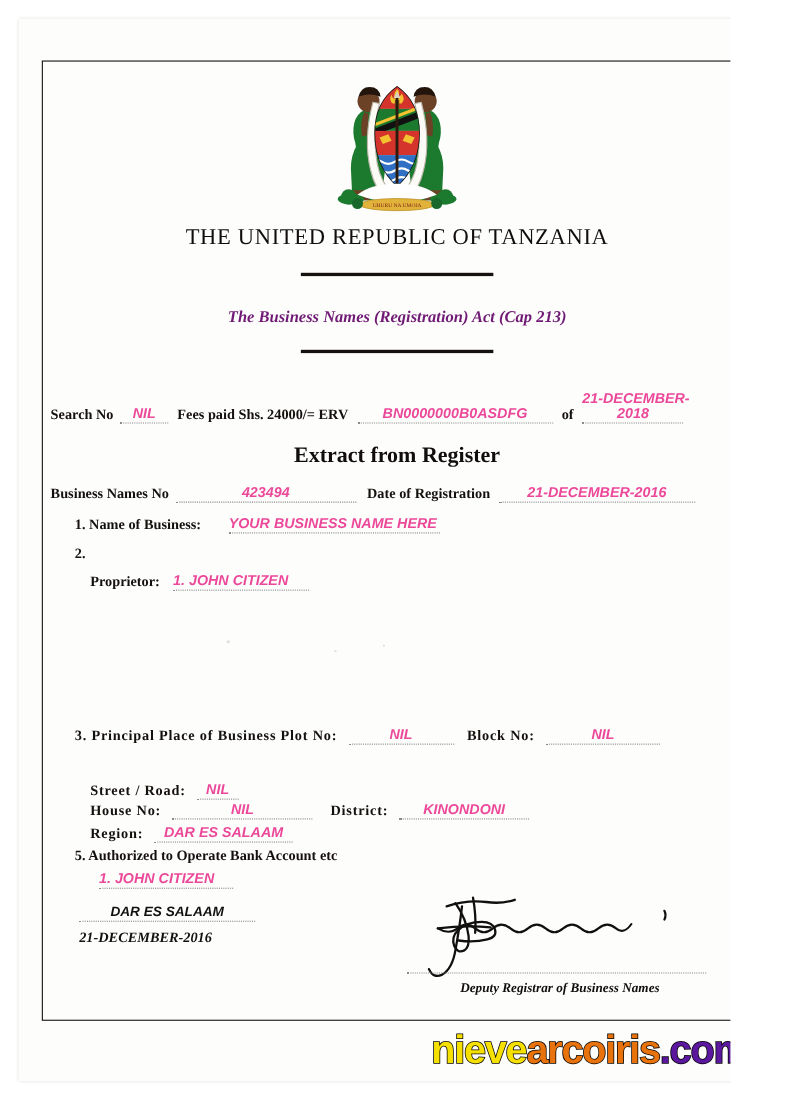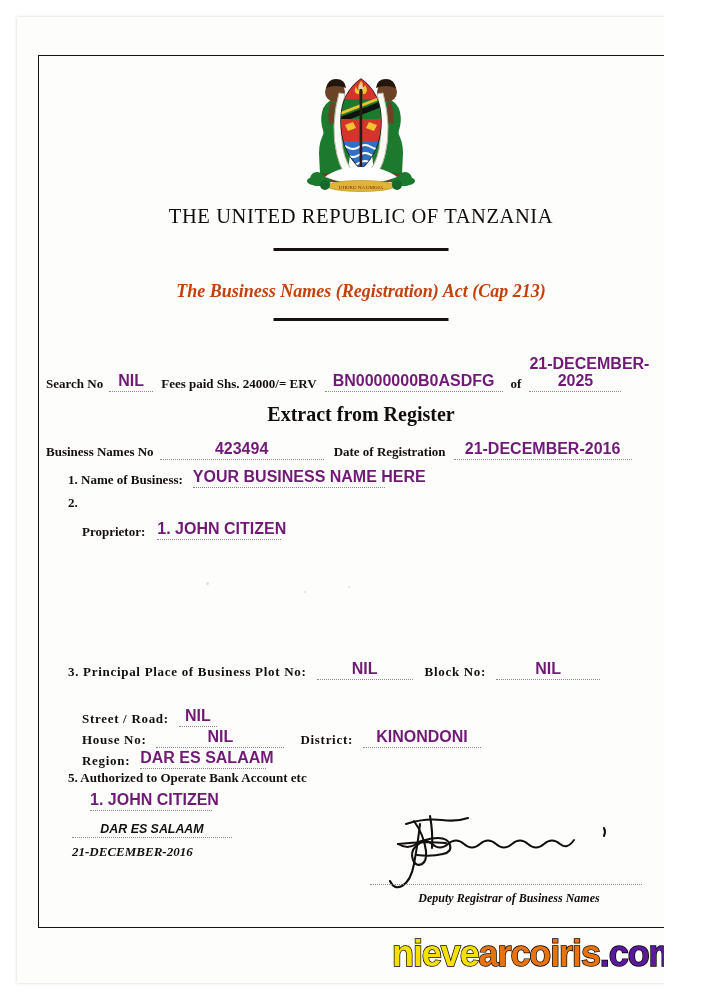--- a/index.html
+++ b/index.html
@@ -75,41 +75,42 @@
     border-top: 3px solid #15110f;
   }
   #rule1 { top: 193px; }
   #rule2 { top: 263px; }
   .act {
     position: absolute;
     top: 226px;
     left: 0;
     width: 100%;
     text-align: center;
-    font-size: 18px;
-    font-weight: bold;
-    font-style: italic;
-    color: #c2410c;
+    font-size: 15px;
+    font-weight: bold;
+    font-style: italic;
+    color: #701a75;
   }
 
   
   .lbl {
     font-weight: bold;
     font-size: 13px;
     color: #14100e;
     white-space: nowrap;
   }
   .lbl-sp { letter-spacing: 0.7px; }
   .val {
     font-family: "Liberation Sans", sans-serif;
     font-weight: bold;
-    font-size: 16px;
-    color: #701a75;
+    font-size: 13px;
+    color: #ec4899;
     text-align: center;
     white-space: nowrap;
+    font-style: italic;
   }
   
   .ul {
     border-bottom: 1.1px dotted #8a8a8a;
     display: inline-block;
     box-sizing: border-box;
     padding-bottom: 1px;
   }
   .row { position: absolute; display: flex; align-items: flex-end; }
 
@@ -300,36 +301,36 @@
     <div class="rule" id="rule2"></div>
 
     <div class="row" id="searchRow">
       <span class="lbl">Search No</span>
       <span class="val ul" style="width:44px; margin-right:8px;">NIL</span>
       <span class="lbl" style="margin-right:8px;">Fees paid Shs. 24000/= ERV</span>
       <span class="val ul" style="width:178px; margin-right:8px;">BN0000000B0ASDFG</span>
       <span class="lbl" style="margin-right:8px;">of</span>
       <span class="val ul stacked" style="width:92px;">
         <span>21-DECEMBER-</span><br>
-        <span>2025</span>
+        <span>2018</span>
       </span>
     </div>
 
     <div class="extract">Extract from Register</div>
 
     <div class="row" id="bnRow">
       <span class="lbl" style="margin-right:6px;">Business Names No</span>
       <span class="val ul" style="width:164px; margin-right:10px;">423494</span>
       <span class="lbl" style="margin-right:8px;">Date of Registration</span>
       <span class="val ul" style="width:178px;">21-DECEMBER-2016</span>
     </div>
 
     <div class="row" id="nameRow">
       <span class="lbl" style="margin-right:10px;">1. Name of Business:</span>
-      <span class="val ul" style="width:192px; text-align:left;">YOUR BUSINESS NAME HERE</span>
+      <span class="val ul" style="width:192px; text-align:left;margin-left:15px;">YOUR BUSINESS NAME HERE</span>
     </div>
 
     <div class="lbl" id="num2">2.</div>
     <div class="row" id="propRow">
       <span class="lbl" style="margin-right:12px;">Proprietor:</span>
       <span class="val ul" style="width:124px; text-align:left;">1. JOHN CITIZEN</span>
     </div>
 
     <div class="speck" style="left:168px; top:527px; width:3px; height:3px;"></div>
     <div class="speck" style="left:266px; top:536px; width:2px; height:2px;"></div>

